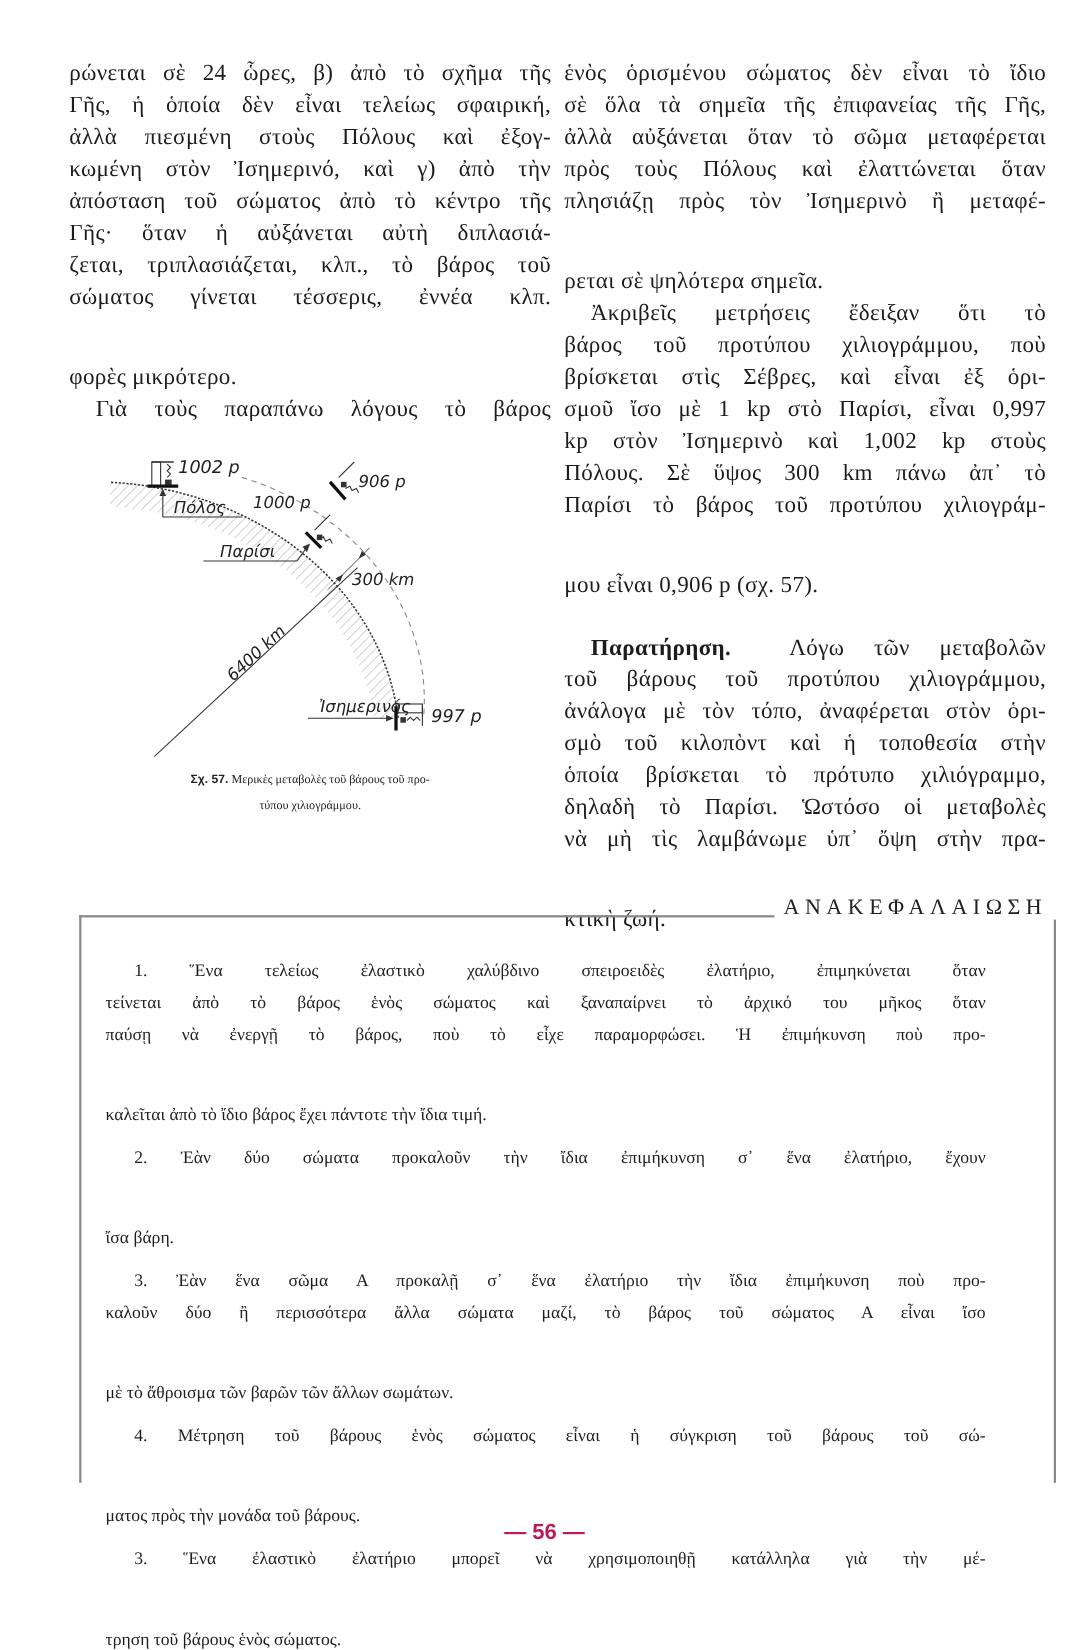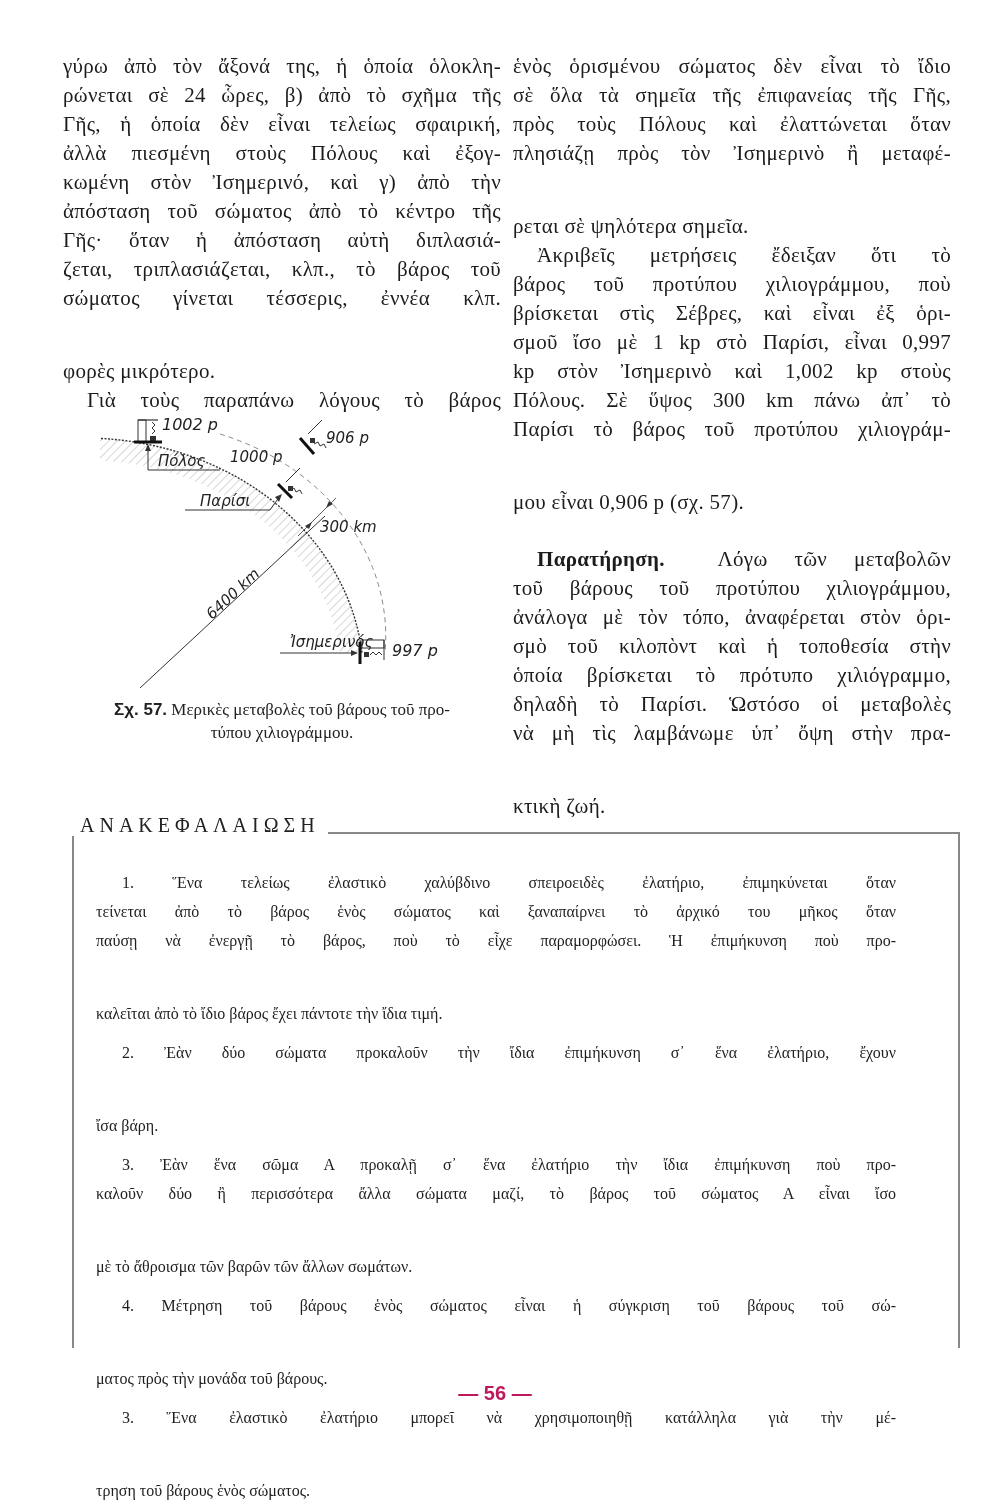--- a/index.html
+++ b/index.html
@@ -9,61 +9,61 @@
          font-size: 21px; line-height: 29px; text-align: justify; letter-spacing: 0.3px; }
   .col-left { left: 63px; }
   .col-right { left: 513px; }
   .line { display: block; white-space: nowrap; text-align-last: justify; }
   .line.last { text-align-last: left; margin-top: 44px; }
   .indent { padding-left: 24px; }
   .gap { height: 28px; }
 
   .figure { position: absolute; left: 100px; top: 398px; width: 380px; height: 290px; }
   .caption { position: absolute; left: 63px; top: 698px; width: 438px; text-align: center;
-             font-family: "Liberation Serif", serif; font-size: 17px; line-height: 23px; color: #222; }
+             font-family: "Liberation Serif", serif; font-size: 11px; line-height: 23px; color: #222; }
   .caption .fig-num { font-weight: bold; font-family: "Liberation Sans", sans-serif; }
 
   .summary-title-row { position: absolute; left: 72px; top: 814px; width: 888px; height: 30px; }
-  .summary-title { position: absolute; left: 0; right: 0; top: 0; text-align: left;
+  .summary-title { position: absolute; left: 0; right: 0; top: 0; text-align: right;
                    font-family: "Liberation Serif", serif; font-size: 20px; letter-spacing: 5px; color: #222; }
   .summary-title span { background: #fff; padding: 0 8px; }
   .summary-box { position: absolute; left: 72px; top: 832px; width: 884px; height: 514px;
                  border-left: 2px solid #888; border-right: 2px solid #888; border-top: 2px solid #888; }
   .summary-content { position: absolute; left: 96px; top: 868px; width: 800px;
                      font-family: "Liberation Serif", serif; font-weight: normal; font-size: 16px;
                      line-height: 29px; color: #1e1e1e; }
   .summary-item { margin-bottom: 10px; text-align: justify; }
   .summary-item .line { white-space: nowrap; }
   .summary-item .first { padding-left: 26px; }
 
   .page-number { position: absolute; left: 0; right: 0; top: 1382px; text-align: center;
                  font-family: "Liberation Sans", sans-serif; font-weight: bold; font-size: 20px; color: #be185d; }
   .hatch-text { font-family: "DejaVu Sans", sans-serif; font-style: italic; }
 </style>
 </head>
 <body>
 
 <div class="col col-left">
-  <span class="line">γύρω ἀπὸ τὸν ἄξονά της, ἡ ὁποία ὁλοκλη-</span>
   <span class="line">ρώνεται σὲ 24 ὧρες, β) ἀπὸ τὸ σχῆμα τῆς</span>
   <span class="line">Γῆς, ἡ ὁποία δὲν εἶναι τελείως σφαιρική,</span>
   <span class="line">ἀλλὰ πιεσμένη στοὺς Πόλους καὶ ἐξογ-</span>
   <span class="line">κωμένη στὸν Ἰσημερινό, καὶ γ) ἀπὸ τὴν</span>
   <span class="line">ἀπόσταση τοῦ σώματος ἀπὸ τὸ κέντρο τῆς</span>
-  <span class="line">Γῆς· ὅταν ἡ ἀπόσταση αὐτὴ διπλασιά-</span>
+  <span class="line">Γῆς· ὅταν ἡ αὐξάνεται αὐτὴ διπλασιά-</span>
   <span class="line">ζεται, τριπλασιάζεται, κλπ., τὸ βάρος τοῦ</span>
   <span class="line">σώματος γίνεται τέσσερις, ἐννέα κλπ.</span>
   <span class="line last">φορὲς μικρότερο.</span>
   <span class="line indent">Γιὰ τοὺς παραπάνω λόγους τὸ βάρος</span>
 </div>
 
 <div class="col col-right">
   <div>
     <span class="line">ἑνὸς ὁρισμένου σώματος δὲν εἶναι τὸ ἴδιο</span>
     <span class="line">σὲ ὅλα τὰ σημεῖα τῆς ἐπιφανείας τῆς Γῆς,</span>
+    <span class="line">ἀλλὰ αὐξάνεται ὅταν τὸ σῶμα μεταφέρεται</span>
     <span class="line">πρὸς τοὺς Πόλους καὶ ἐλαττώνεται ὅταν</span>
     <span class="line">πλησιάζῃ πρὸς τὸν Ἰσημερινὸ ἢ μεταφέ-</span>
     <span class="line last">ρεται σὲ ψηλότερα σημεῖα.</span>
   </div>
   <div>
     <span class="line indent">Ἀκριβεῖς μετρήσεις ἔδειξαν ὅτι τὸ</span>
     <span class="line">βάρος τοῦ προτύπου χιλιογράμμου, ποὺ</span>
     <span class="line">βρίσκεται στὶς Σέβρες, καὶ εἶναι ἐξ ὁρι-</span>
     <span class="line">σμοῦ ἴσο μὲ 1 kp στὸ Παρίσι, εἶναι 0,997</span>
     <span class="line">kp στὸν Ἰσημερινὸ καὶ 1,002 kp στοὺς</span>

